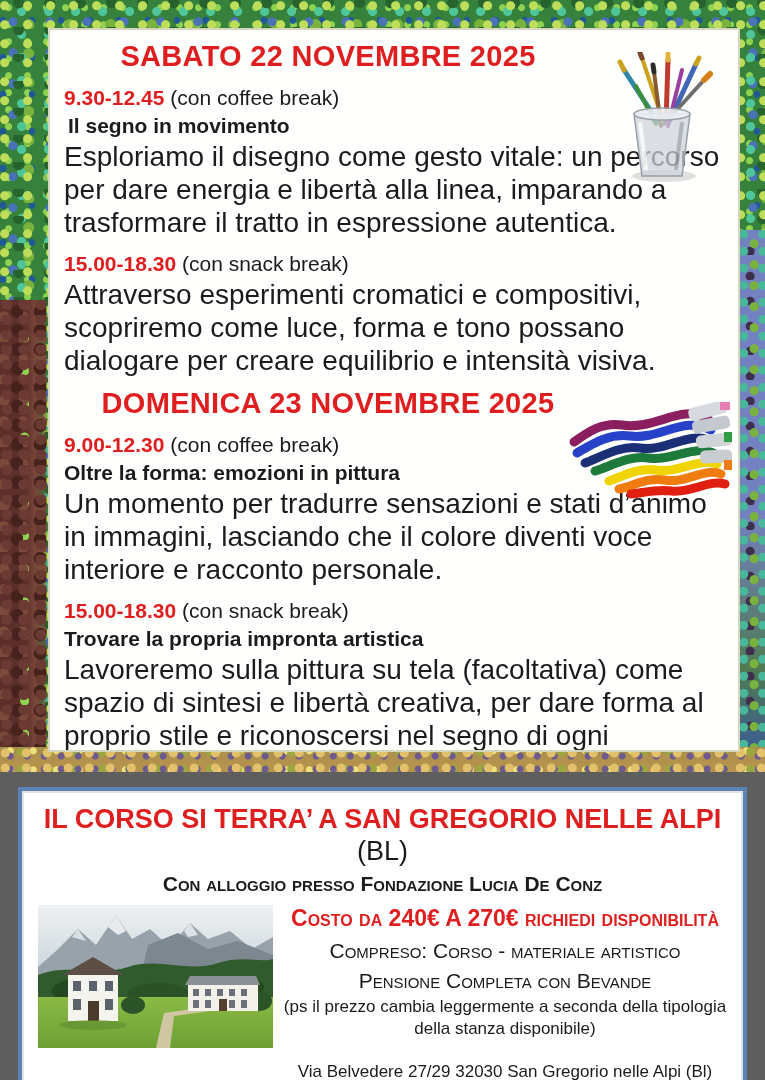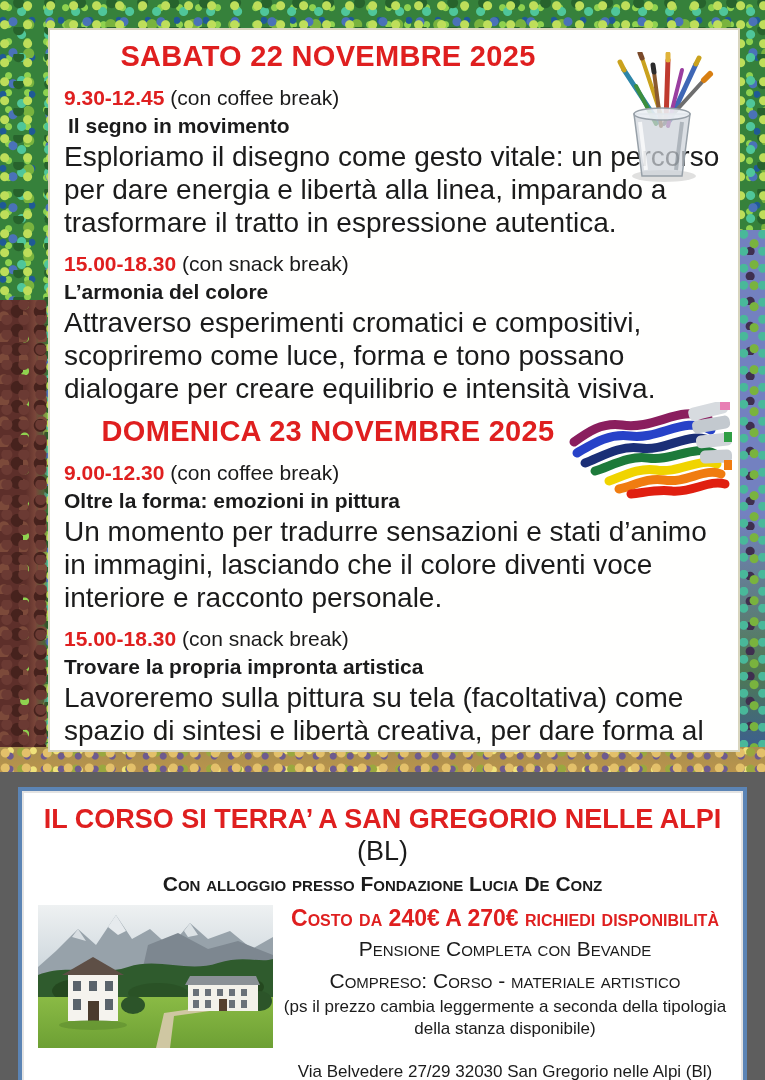--- a/index.html
+++ b/index.html
@@ -136,21 +136,20 @@
         <span class="time">9.30-12.45</span>
         <span class="note">(con coffee break)</span>
       </div>
       <div class="session-title indent">Il segno in movimento</div>
       <div class="session-desc">Esploriamo il disegno come gesto vitale: un percorso per dare energia e libertà alla linea, imparando a trasformare il tratto in espressione autentica.</div>
 
       <div class="time-line">
         <span class="time">15.00-18.30</span>
         <span class="note">(con snack break)</span>
       </div>
-      <div class="session-title">L’armonia del colore</div>
       <div class="session-desc">Attraverso esperimenti cromatici e compositivi, scopriremo come luce, forma e tono possano dialogare per creare equilibrio e intensità visiva.</div>
 
       <div class="day-title second">DOMENICA 23 NOVEMBRE 2025</div>
 
       <svg class="paint-tubes" viewBox="0 0 172 98">
         <g stroke-linecap="round" fill="none">
           <path d="M148,16 C120,2 96,28 62,23 C42,20 28,30 14,40" stroke="#8a1e5e" stroke-width="9"></path>
           <path d="M151,28 C125,13 100,38 70,34 C48,31 31,43 17,51" stroke="#2742c8" stroke-width="9"></path>
           <path d="M153,40 C130,27 108,50 80,46 C60,43 41,55 25,61" stroke="#1b2f77" stroke-width="9"></path>
           <path d="M155,52 C135,41 112,60 88,56 C70,53 51,64 35,69" stroke="#1d7a3a" stroke-width="9"></path>
@@ -243,22 +242,22 @@
               <rect x="35" y="94" width="8" height="11"></rect>
                 <rect x="67" y="94" width="8" height="11"></rect>
             </g>
             <rect x="50" y="96" width="11" height="20" fill="#4a3b2d"></rect>
             <ellipse cx="55" cy="120" rx="34" ry="5" fill="#5d8c2e" opacity="0.6"></ellipse>
           </svg>
         </div>
 
         <div class="venue-right">
           <div class="cost-line">Costo da 240€ A 270€ richiedi disponibilità</div>
+          <div class="included-line">Compreso: Corso - materiale artistico</div>
           <div class="included-line second">Pensione Completa con Bevande</div>
-          <div class="included-line">Compreso: Corso - materiale artistico</div>
           <div class="price-note">(ps il prezzo cambia leggermente a seconda della tipologia della stanza disponibile)</div>
           <div class="address-line">Via Belvedere 27/29 32030 San Gregorio nelle Alpi (Bl)</div>
         </div>
       </div>
 
     </div>
   </div>
 
 </div>
 

